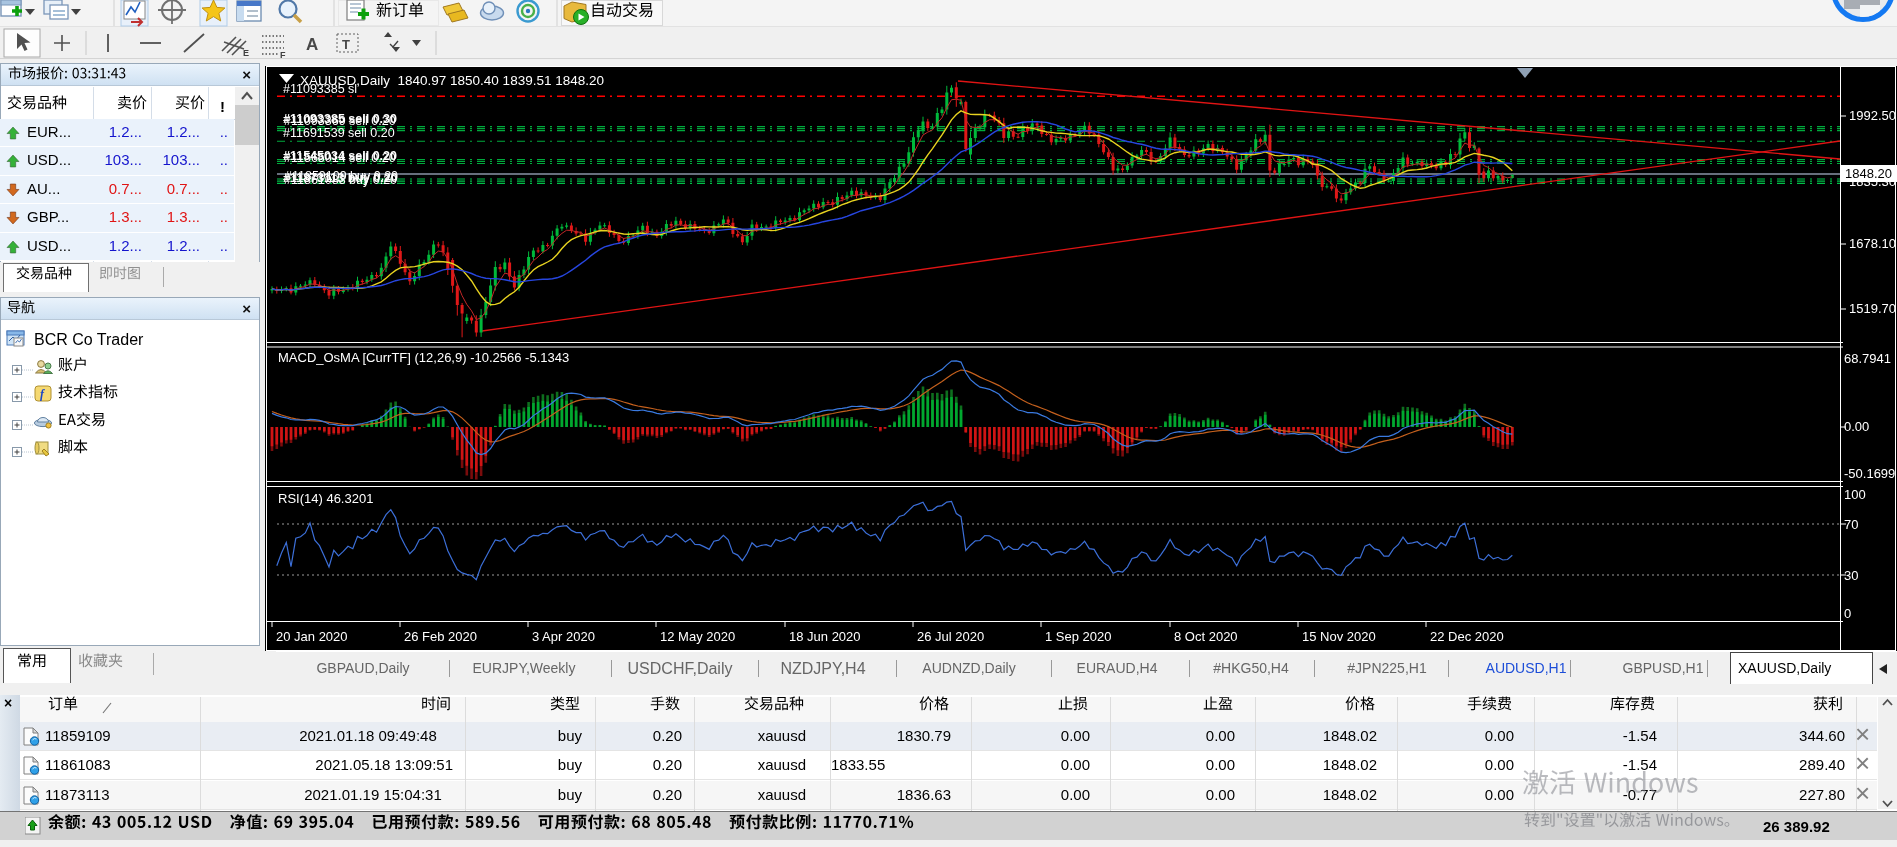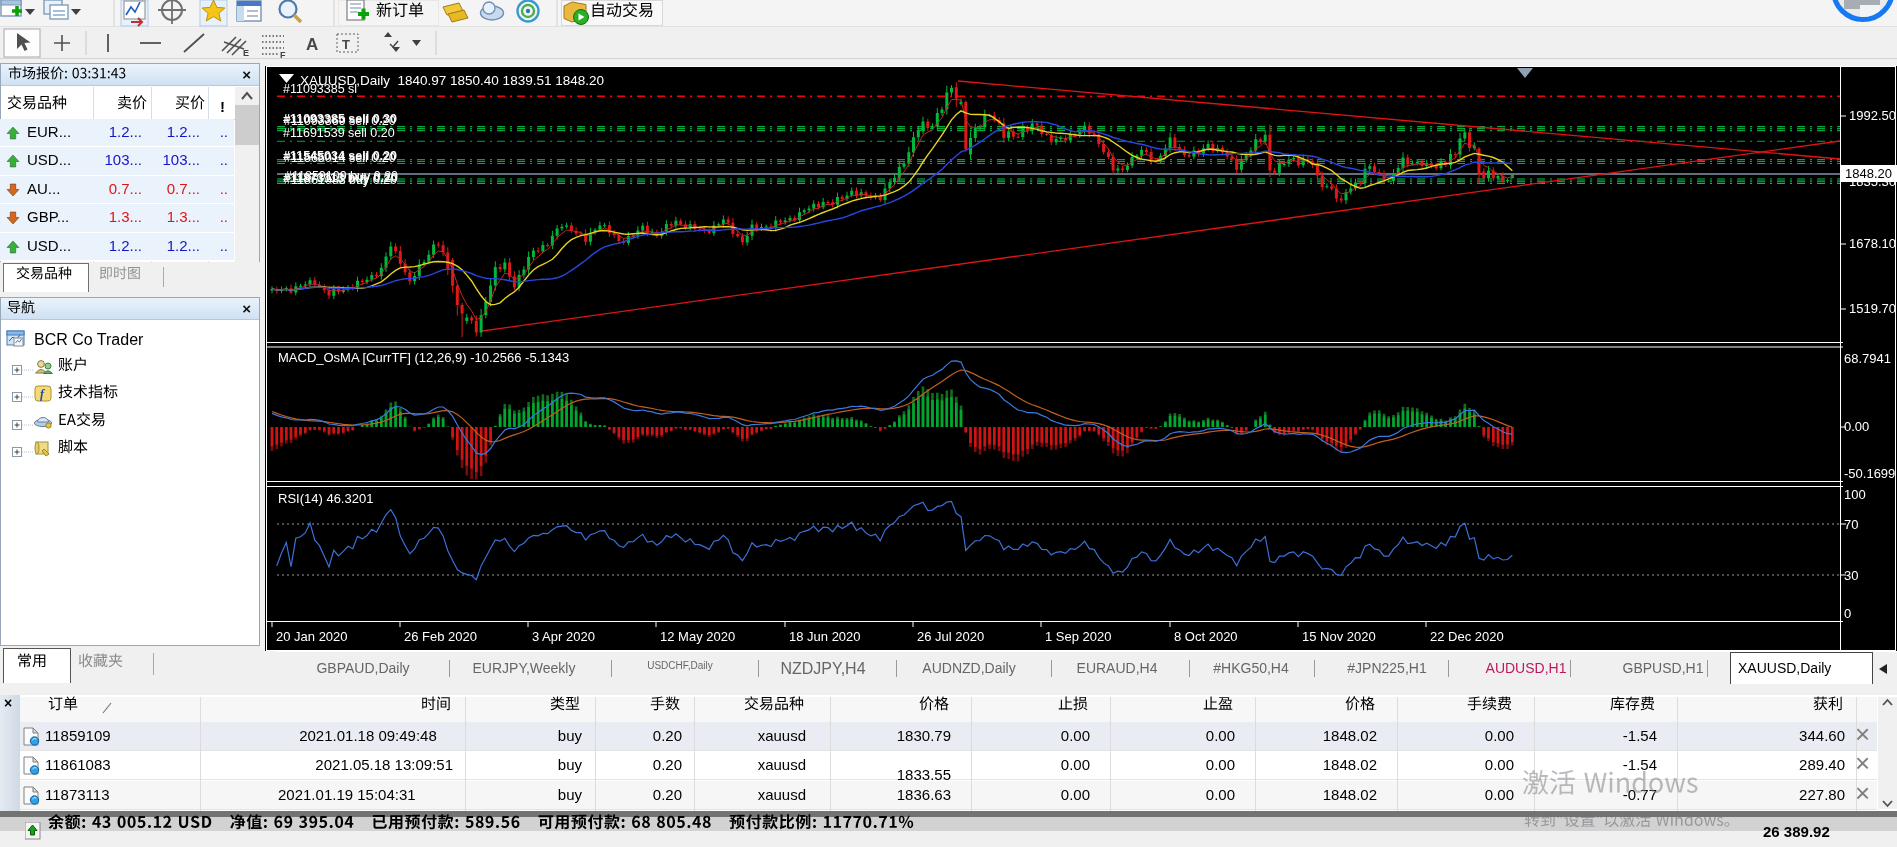--- a/index.html
+++ b/index.html
@@ -526,27 +526,27 @@
     <text x="1174" y="641" class="wt" style="font-size:13px">8 Oct 2020</text>
     <line x1="1298" y1="622" x2="1298" y2="627" stroke="#fff"></line>
     <text x="1302" y="641" class="wt" style="font-size:13px">15 Nov 2020</text>
     <line x1="1426" y1="622" x2="1426" y2="627" stroke="#fff"></line>
     <text x="1430" y="641" class="wt" style="font-size:13px">22 Dec 2020</text>
 <path d="M1517 68 l16 0 l-8 10 z" fill="#8fa0b4"></path>
 </svg>
 <div style="position:absolute;left:276px;top:651px;width:1632px;height:33px;background:#f0f0f0;border-top:1px solid #fff">
     <span style="position:absolute;left:87px;top:8px;transform:translateX(-50%);font-size:14px;color:#666;white-space:nowrap">GBPAUD,Daily</span>
     <span style="position:absolute;left:248px;top:8px;transform:translateX(-50%);font-size:14px;color:#666;white-space:nowrap">EURJPY,Weekly</span>
-    <span style="position:absolute;left:404px;top:8px;transform:translateX(-50%);font-size:10px;color:#666;white-space:nowrap">USDCHF,Daily</span>
+    <span style="position:absolute;left:404px;top:8px;transform:translateX(-50%);font-size:16px;color:#666;white-space:nowrap">USDCHF,Daily</span>
     <span style="position:absolute;left:547px;top:8px;transform:translateX(-50%);font-size:16px;color:#666;white-space:nowrap">NZDJPY,H4</span>
     <span style="position:absolute;left:693px;top:8px;transform:translateX(-50%);font-size:14px;color:#666;white-space:nowrap">AUDNZD,Daily</span>
     <span style="position:absolute;left:841px;top:8px;transform:translateX(-50%);font-size:14px;color:#666;white-space:nowrap">EURAUD,H4</span>
     <span style="position:absolute;left:975px;top:8px;transform:translateX(-50%);font-size:14px;color:#666;white-space:nowrap">#HKG50,H4</span>
     <span style="position:absolute;left:1111px;top:8px;transform:translateX(-50%);font-size:14px;color:#666;white-space:nowrap">#JPN225,H1</span>
-    <span style="position:absolute;left:1250px;top:8px;transform:translateX(-50%);font-size:14px;color:#be185d;white-space:nowrap">AUDUSD,H1</span>
+    <span style="position:absolute;left:1250px;top:8px;transform:translateX(-50%);font-size:14px;color:#1d4ed8;white-space:nowrap">AUDUSD,H1</span>
     <span style="position:absolute;left:1387px;top:8px;transform:translateX(-50%);font-size:14px;color:#666;white-space:nowrap">GBPUSD,H1</span>
     <div style="position:absolute;left:173px;top:8px;width:1px;height:17px;background:#999"></div>
     <div style="position:absolute;left:335px;top:8px;width:1px;height:17px;background:#999"></div>
     <div style="position:absolute;left:482px;top:8px;width:1px;height:17px;background:#999"></div>
     <div style="position:absolute;left:620px;top:8px;width:1px;height:17px;background:#999"></div>
     <div style="position:absolute;left:775px;top:8px;width:1px;height:17px;background:#999"></div>
     <div style="position:absolute;left:913px;top:8px;width:1px;height:17px;background:#999"></div>
     <div style="position:absolute;left:1038px;top:8px;width:1px;height:17px;background:#999"></div>
     <div style="position:absolute;left:1172px;top:8px;width:1px;height:17px;background:#999"></div>
     <div style="position:absolute;left:1294px;top:8px;width:1px;height:17px;background:#999"></div>
@@ -596,38 +596,38 @@
           <path d="M1 1 h9 l5 5 v12 h-14 z" fill="#fcfcfc" stroke="#808080"></path>
           <path d="M10 1 l5 5 h-5 z" fill="#d8d8d8" stroke="#808080"></path>
           <circle cx="11.5" cy="14" r="4.2" fill="#2fa0e8" stroke="#1060a0"></circle>
           <path d="M9.5 13 a3 3 0 0 1 4 -1" stroke="#d8f0ff" fill="none"></path>
         </svg></span>
  <span style="position:absolute;left:25px;top:5px">11861083</span>
  <span style="position:absolute;left:263px;top:5px;width:170px;text-align:right">2021.05.18 13:09:51</span>
  <span style="position:absolute;left:442px;top:5px;width:120px;text-align:right">buy</span>
  <span style="position:absolute;left:542px;top:5px;width:120px;text-align:right">0.20</span>
  <span style="position:absolute;left:666px;top:5px;width:120px;text-align:right">xauusd</span>
- <span style="position:absolute;left:811px;top:15px;width:120px;text-align:right">1833.55</span>
+ <span style="position:absolute;left:811px;top:5px;width:120px;text-align:left">1833.55</span>
  <span style="position:absolute;left:950px;top:5px;width:120px;text-align:right">0.00</span>
  <span style="position:absolute;left:1095px;top:5px;width:120px;text-align:right">0.00</span>
  <span style="position:absolute;left:1237px;top:5px;width:120px;text-align:right">1848.02</span>
  <span style="position:absolute;left:1374px;top:5px;width:120px;text-align:right">0.00</span>
  <span style="position:absolute;left:1517px;top:5px;width:120px;text-align:right">-1.54</span>
  <span style="position:absolute;left:1705px;top:5px;width:120px;text-align:right">289.40</span>
  <span style="position:absolute;left:1835px;top:-3px;color:#808080;font-size:26px">×</span>
 </div>
     <div style="position:absolute;left:20px;top:96.80000000000001px;width:1857px;height:29px;background:#f6f6f6;border-bottom:1px solid #e4e4e4;font-size:15px;color:#000">
  <span style="position:absolute;left:3px;top:5px"><svg width="17" height="19">
           <path d="M1 1 h9 l5 5 v12 h-14 z" fill="#fcfcfc" stroke="#808080"></path>
           <path d="M10 1 l5 5 h-5 z" fill="#d8d8d8" stroke="#808080"></path>
           <circle cx="11.5" cy="14" r="4.2" fill="#2fa0e8" stroke="#1060a0"></circle>
           <path d="M9.5 13 a3 3 0 0 1 4 -1" stroke="#d8f0ff" fill="none"></path>
         </svg></span>
  <span style="position:absolute;left:25px;top:5px">11873113</span>
- <span style="position:absolute;left:258px;top:5px;width:170px;text-align:left">2021.01.19 15:04:31</span>
+ <span style="position:absolute;left:268px;top:5px;width:170px;text-align:center">2021.01.19 15:04:31</span>
  <span style="position:absolute;left:442px;top:5px;width:120px;text-align:right">buy</span>
  <span style="position:absolute;left:542px;top:5px;width:120px;text-align:right">0.20</span>
  <span style="position:absolute;left:666px;top:5px;width:120px;text-align:right">xauusd</span>
  <span style="position:absolute;left:811px;top:5px;width:120px;text-align:right">1836.63</span>
  <span style="position:absolute;left:950px;top:5px;width:120px;text-align:right">0.00</span>
  <span style="position:absolute;left:1095px;top:5px;width:120px;text-align:right">0.00</span>
  <span style="position:absolute;left:1237px;top:5px;width:120px;text-align:right">1848.02</span>
  <span style="position:absolute;left:1374px;top:5px;width:120px;text-align:right">0.00</span>
  <span style="position:absolute;left:1517px;top:5px;width:120px;text-align:right">-0.77</span>
  <span style="position:absolute;left:1705px;top:5px;width:120px;text-align:right">227.80</span>
@@ -695,21 +695,21 @@
     </svg></div>
 <div style="position:absolute;right:240px;top:697px"><svg width="47" height="19" style="overflow:visible" fill="#000">
       <use href="#g5e93r" transform="translate(0.0 12.0) scale(0.01500 -0.01500)"></use>
       <use href="#g5b58r" transform="translate(15.0 12.0) scale(0.01500 -0.01500)"></use>
       <use href="#g8d39r" transform="translate(30.0 12.0) scale(0.01500 -0.01500)"></use>
     </svg></div>
 <div style="position:absolute;right:52px;top:697px"><svg width="32" height="19" style="overflow:visible" fill="#000">
       <use href="#g83b7r" transform="translate(0.0 12.0) scale(0.01500 -0.01500)"></use>
       <use href="#g5229r" transform="translate(15.0 12.0) scale(0.01500 -0.01500)"></use>
     </svg></div>
-<div style="position:absolute;left:0;top:811px;width:1897px;height:20px;background:#d2d2d2;border-top:6px solid #737373">
+<div style="position:absolute;left:0;top:811px;width:1897px;height:29px;background:#d2d2d2;border-top:1px solid #737373">
 <span style="position:absolute;left:25px;top:5px"><svg width="16" height="18">
         <rect x="0" y="0" width="15" height="17" fill="#f4f4f4" stroke="#888"></rect>
         <path d="M7.5 3 L12 8.5 L9.5 8.5 L9.5 13 L5.5 13 L5.5 8.5 L3 8.5 Z" fill="#18a018" stroke="#0a600a"></path>
       </svg></span>
 <span style="position:absolute;left:1763px;top:6px;font-size:15px;font-weight:bold;color:#000">26 389.92</span>
 </div>
 <div style="position:absolute;left:48px;top:815px"><svg width="868" height="20" style="overflow:visible" fill="#000">
       <use href="#g4f59b" transform="translate(0.0 12.8) scale(0.01600 -0.01600)"></use>
       <use href="#g989db" transform="translate(16.6 12.8) scale(0.01600 -0.01600)"></use>
       <use href="#g3ab" transform="translate(33.1 12.8) scale(0.01600 -0.01600)"></use>

